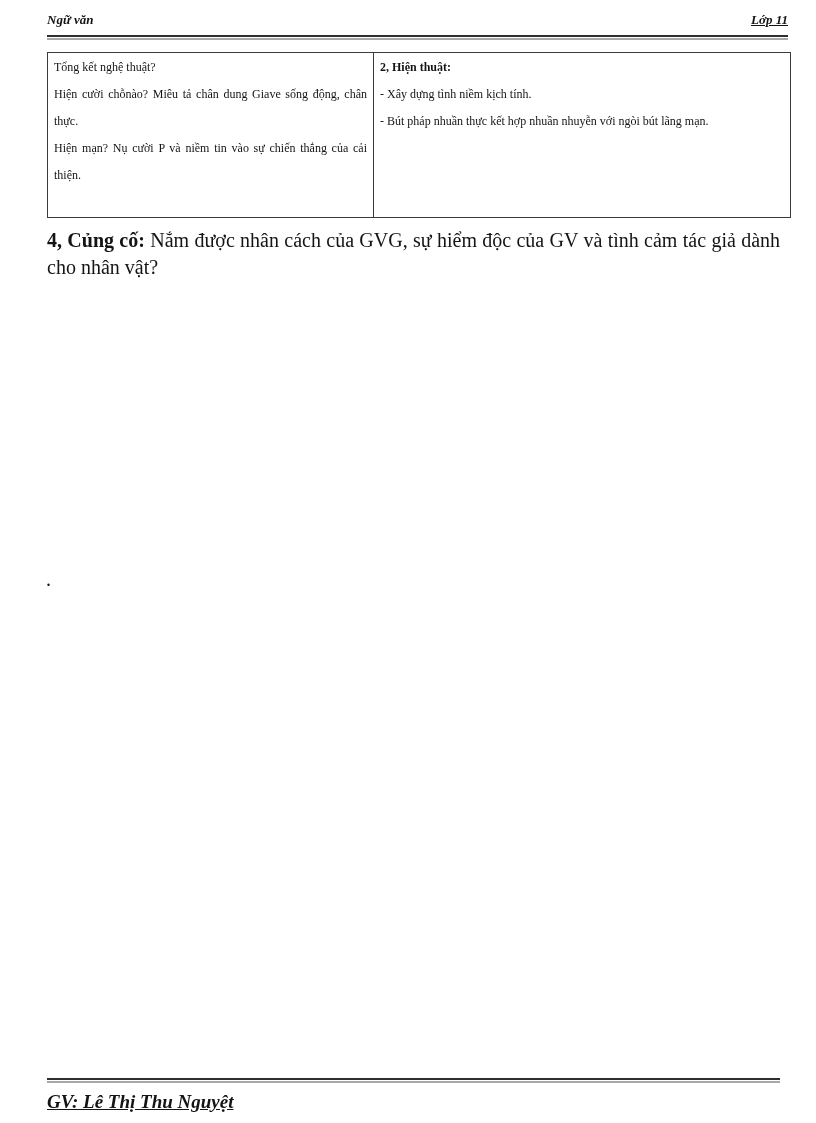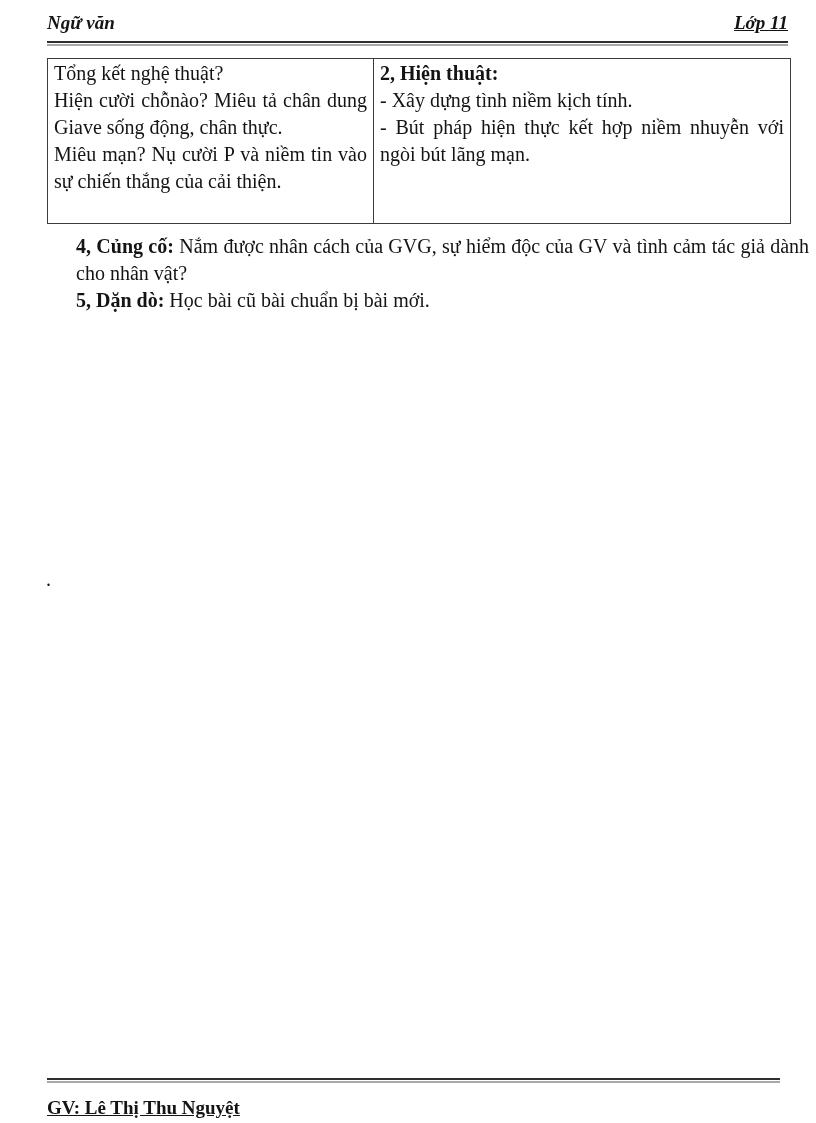--- a/index.html
+++ b/index.html
@@ -20,79 +20,79 @@
     position: absolute;
     left: 47px;
     top: 10px;
     width: 741px;
   }
   
   .header-row {
     display: flex;
     justify-content: space-between;
     align-items: baseline;
-    font-size: 19px;
+    font-size: 13px;
     font-weight: bold;
     font-style: italic;
     padding: 2px 0 7px 0;
   }
   .underlined { text-decoration: underline; }
   .rule {
     height: 1px;
     border-top: 2px solid #2e2e2e;
     border-bottom: 2px solid #a8a8a8;
   }
   
   table.doc-table {
     border-collapse: collapse;
     table-layout: fixed;
     width: 741px;
     margin-top: 12px;
   }
   table.doc-table td {
     border: 1px solid #3c3c3c;
     vertical-align: top;
-    font-size: 20px;
+    font-size: 12px;
     line-height: 27px;
     padding: 1px 6px 2px 6px;
   }
   td.cell-left  { width: 313px; padding-top: 29px; }
   td.cell-right { width: 404px; }
   tr.doc-row { height: 165px; }
   .doc-table p, .para { margin: 0; text-align: justify; }
   .cell-heading { font-weight: bold; }
   
   .para {
     font-size: 20px;
     line-height: 27px;
     width: 733px;
-    margin-left: 29px;
   }
   .para-first { margin-top: 9px; }
   .para b { font-weight: bold; }
   
   .stray {
     position: absolute;
     left: 46px;
     top: 566px;
     font-size: 20px;
     line-height: 27px;
   }
   
   .footer {
     position: absolute;
     left: 47px;
     top: 1078px;
     width: 733px;
   }
   .footer-text {
     display: inline-block;
-    margin-top: 14px;
+    margin-top: 8px;
     font-size: 19px;
     font-weight: bold;
+    font-style: italic;
     text-decoration: underline;
   }
 </style>
 </head>
 <body>
 
 <div class="page">
 
   <div class="content">
 
@@ -101,33 +101,32 @@
       <span class="underlined">Lớp 11</span>
     </div>
     <div class="rule"></div>
 
     <table class="doc-table">
       <tbody>
         <tr class="doc-row">
           <td class="cell-left">
             <p>Tổng kết nghệ thuật?</p>
             <p>Hiện cười chỗnào? Miêu tả chân dung Giave sống động, chân thực.</p>
-            <p>Miêu mạn? Nụ cười P và niềm tin vào sự chiến thắng của cải thiện.</p>
+            <p>Hiện mạn? Nụ cười P và niềm tin vào sự chiến thắng của cải thiện.</p>
           </td>
           <td class="cell-right">
             <p class="cell-heading">2, Hiện thuật:</p>
             <p>- Xây dựng tình niềm kịch tính.</p>
-            <p>- Bút pháp hiện thực kết hợp niềm nhuyễn với ngòi bút lãng mạn.</p>
+            <p>- Bút pháp nhuần thực kết hợp nhuần nhuyễn với ngòi bút lãng mạn.</p>
           </td>
         </tr>
       </tbody>
     </table>
 
     <p class="para para-first"><b>4, Củng cố:</b> <span>Nắm được nhân cách của GVG, sự hiểm độc của GV và tình cảm tác giả dành cho nhân vật?</span></p>
-    <p class="para"><b>5, Dặn dò:</b> <span>Học bài cũ bài chuẩn bị bài mới.</span></p>
 
   </div>
 
   <span class="stray">.</span>
 
   <div class="footer">
     <div class="rule"></div>
     <span class="footer-text">GV: Lê Thị Thu Nguyệt</span>
   </div>
 

